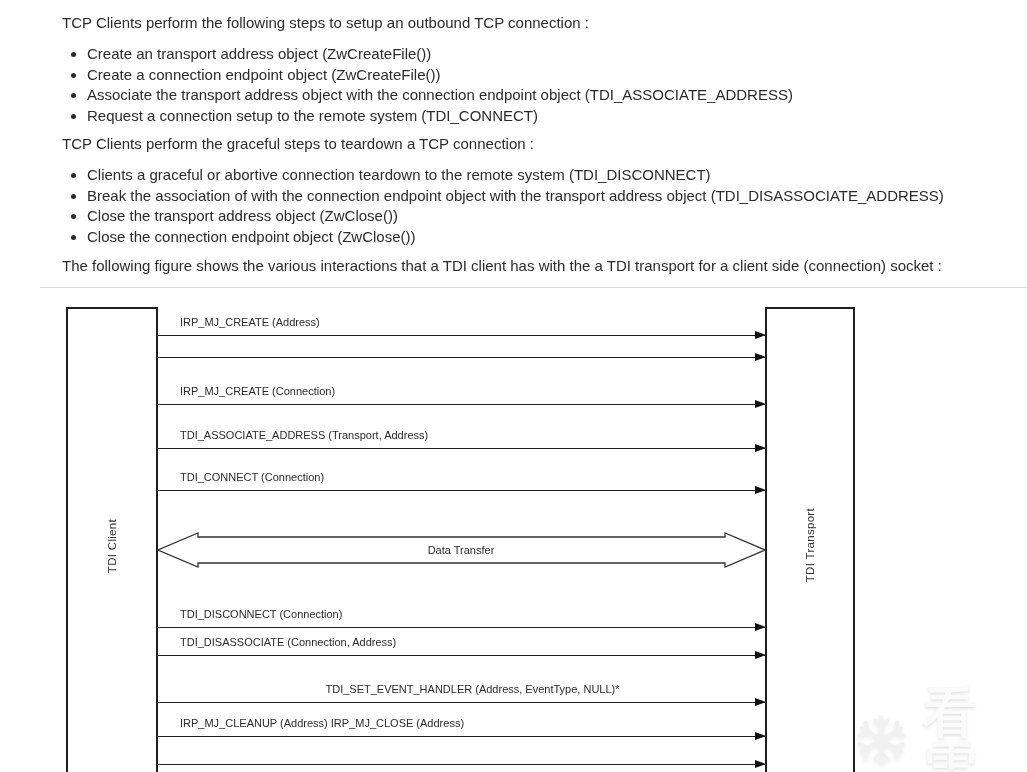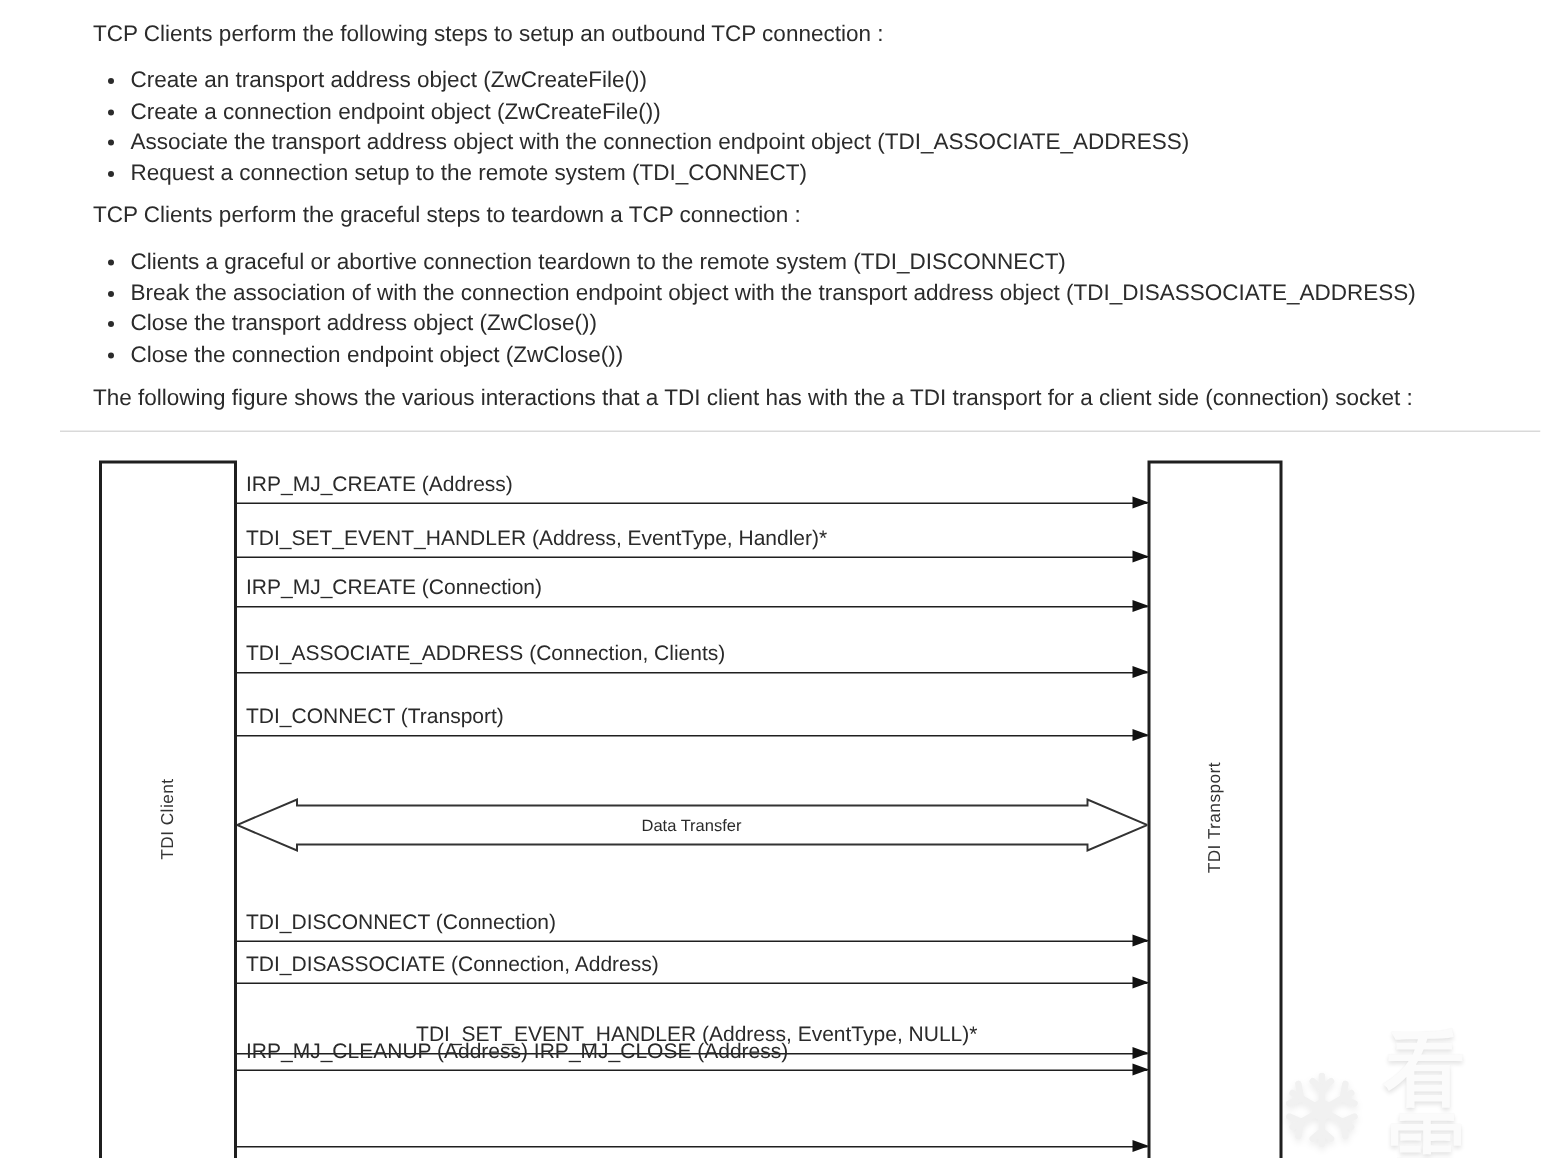--- a/index.html
+++ b/index.html
@@ -19,21 +19,21 @@
   
   .diagram{position:relative;margin-top:19px;height:480px;width:977px;}
   .endpoint{position:absolute;top:0;border:2px solid #1f1f1f;background:#fff;
             display:flex;align-items:center;justify-content:center;box-sizing:border-box;}
   .endpoint.left{left:16px;width:92px;height:478px;}
   .endpoint.right{left:715px;width:90px;height:476px;}
   .vlabel{writing-mode:vertical-rl;transform:rotate(180deg);
           font-size:11.5px;color:#333;letter-spacing:.3px;white-space:nowrap;}
 
   .msg{position:absolute;left:108px;width:607px;}
-  .msg-label{margin-left:6px;font-size:14px;color:#2a2a2a;height:14px;line-height:13px;white-space:nowrap;}
+  .msg-label{margin-left:22px;font-size:11px;color:#2a2a2a;height:14px;line-height:13px;white-space:nowrap;}
   .msg-line{margin-top:5px;height:0;border-top:1.5px solid #1f1f1f;position:relative;}
   .arrowhead{position:absolute;right:-1px;top:-5.5px;width:0;height:0;
              border-top:4.5px solid transparent;border-bottom:4.5px solid transparent;
              border-left:11px solid #111;}
 
   .dt-svg{position:absolute;left:108px;top:225px;}
   .dt-text{font-family:"Liberation Sans",sans-serif;font-size:11px;fill:#2a2a2a;}
 
   
   .watermark{position:absolute;left:856px;top:686px;display:flex;align-items:center;gap:16px;
@@ -77,39 +77,38 @@
   </div>
 
   <div>
       <div class="msg" style="top: 9px;">
         <div class="msg-label">IRP_MJ_CREATE (Address)</div>
         <div class="msg-line">
           <span class="arrowhead"></span>
         </div>
       </div>
       <div class="msg" style="top: 45px;">
-        <div class="msg-label">TDI_SET_EVENT_HANDLER (Address, EventType, Handler)*</div>
         <div class="msg-line">
           <span class="arrowhead"></span>
         </div>
       </div>
       <div class="msg" style="top: 78px;">
         <div class="msg-label">IRP_MJ_CREATE (Connection)</div>
         <div class="msg-line">
           <span class="arrowhead"></span>
         </div>
       </div>
       <div class="msg" style="top: 122px;">
-        <div class="msg-label">TDI_ASSOCIATE_ADDRESS (Connection, Clients)</div>
+        <div class="msg-label">TDI_ASSOCIATE_ADDRESS (Transport, Address)</div>
         <div class="msg-line">
           <span class="arrowhead"></span>
         </div>
       </div>
       <div class="msg" style="top: 164px;">
-        <div class="msg-label">TDI_CONNECT (Transport)</div>
+        <div class="msg-label">TDI_CONNECT (Connection)</div>
         <div class="msg-line">
           <span class="arrowhead"></span>
         </div>
       </div>
       <div class="msg" style="top: 301px;">
         <div class="msg-label">TDI_DISCONNECT (Connection)</div>
         <div class="msg-line">
           <span class="arrowhead"></span>
         </div>
       </div>
@@ -118,21 +117,21 @@
         <div class="msg-line">
           <span class="arrowhead"></span>
         </div>
       </div>
       <div class="msg" style="top: 376px; text-align: center;">
         <div class="msg-label">TDI_SET_EVENT_HANDLER (Address, EventType, NULL)*</div>
         <div class="msg-line">
           <span class="arrowhead"></span>
         </div>
       </div>
-      <div class="msg" style="top: 387px;">
+      <div class="msg" style="top: 410px;">
         <div class="msg-label">IRP_MJ_CLEANUP (Address) IRP_MJ_CLOSE (Address)</div>
         <div class="msg-line">
           <span class="arrowhead"></span>
         </div>
       </div>
       <div class="msg" style="top: 452px;">
         <div class="msg-line">
           <span class="arrowhead"></span>
         </div>
       </div>

